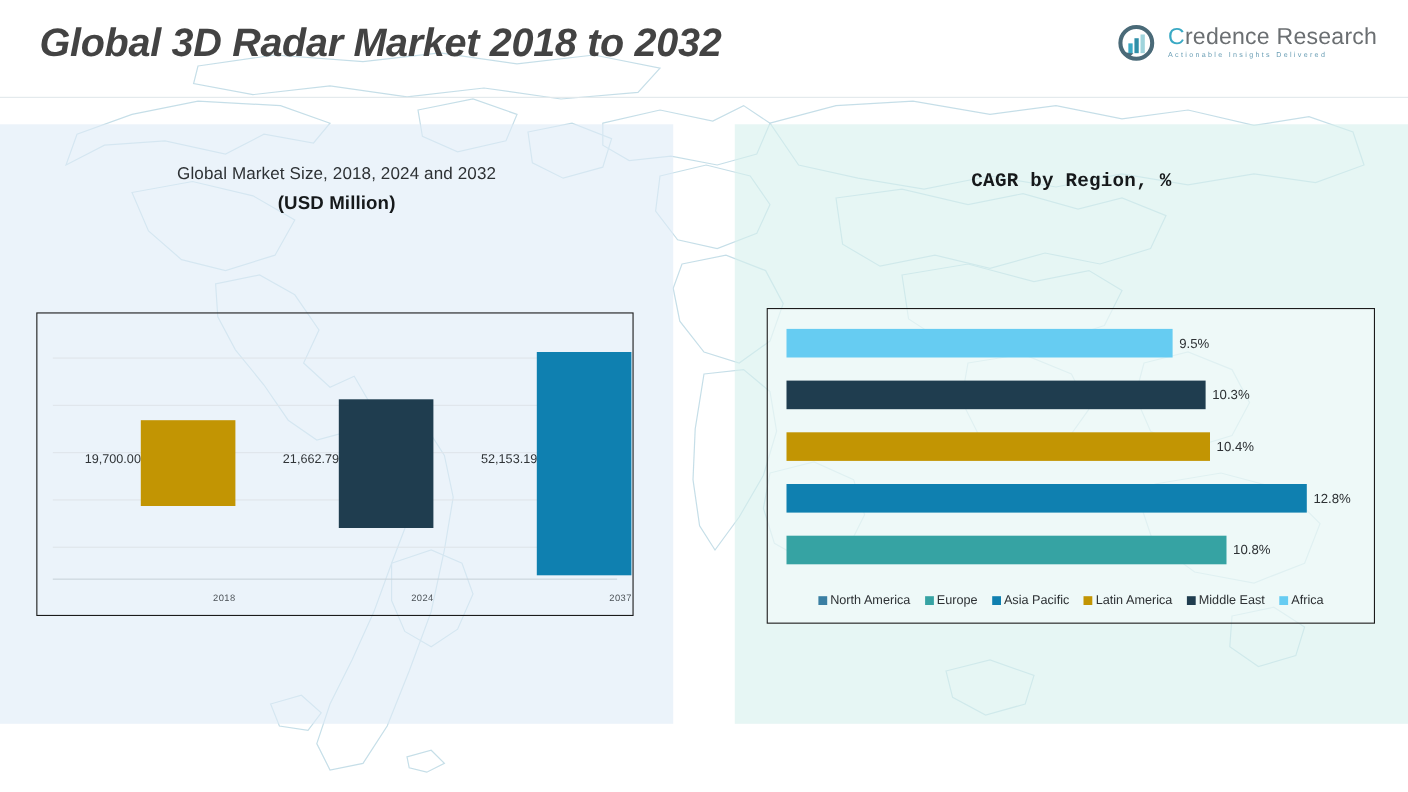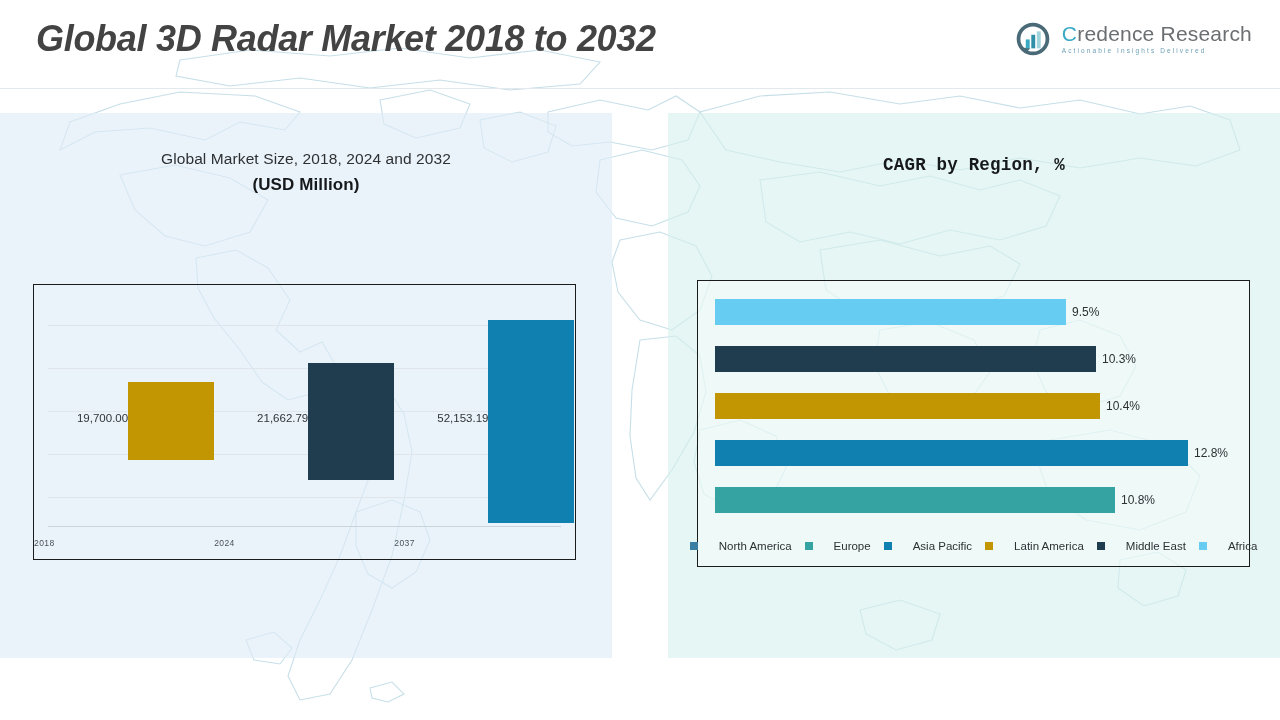--- a/index.html
+++ b/index.html
@@ -104,21 +104,21 @@
   }
   .lc-value {
     font-size:11.5px; color:#303437; margin-bottom:6px; white-space:nowrap;
   }
   .lc-axis-line {
     position:absolute; left:14px; right:14px; bottom:32px; height:1px;
     background:#c9d3da;
   }
   .lc-xlabel {
     position:absolute; bottom:11px; width:33.3%;
-    text-align:left; font-size:8.5px; color:#4c5257; letter-spacing:0.4px;
+    text-align:right; font-size:8.5px; color:#4c5257; letter-spacing:0.4px;
   }
 
   
   #right-chart-title {
     position:absolute; left:668px; top:155px; width:612px;
     text-align:center; font-size:17.5px; font-weight:bold; color:#16191b;
     z-index:4; letter-spacing:0.2px;font-family:Liberation Mono, monospace;
   }
   #right-chart-box {
     position:absolute; left:697px; top:280px;
@@ -138,21 +138,21 @@
   .rc-bar { height:26px; }
   .rc-value {
     font-size:12px; color:#2d3134; margin-left:6px; white-space:nowrap;
   }
   #rc-legend {
     position:absolute; left:0; right:0; bottom:14px;
     display:flex; align-items:center; justify-content:center;
     gap:13px; flex-wrap:nowrap;
   }
   .rc-legend-item {
-    display:flex; align-items:center; gap:21px;
+    display:flex; align-items:center; gap:3px;
     font-size:11.5px; color:#2d3134; white-space:nowrap;
   }
   .rc-swatch { width:8px; height:8px; display:inline-block; }
 </style>
 </head>
 <body>
 
 <svg id="map-backdrop" viewBox="0 0 1280 720" xmlns="http://www.w3.org/2000/svg" aria-hidden="true">
   <g fill="none" stroke="#bcd9e4" stroke-width="1.1" opacity="0.85">
     <path d="M60 150 L95 132 L150 128 L205 140 L240 122 L285 130 L300 112 L255 96 L180 92 L120 104 L70 122 Z"></path>

